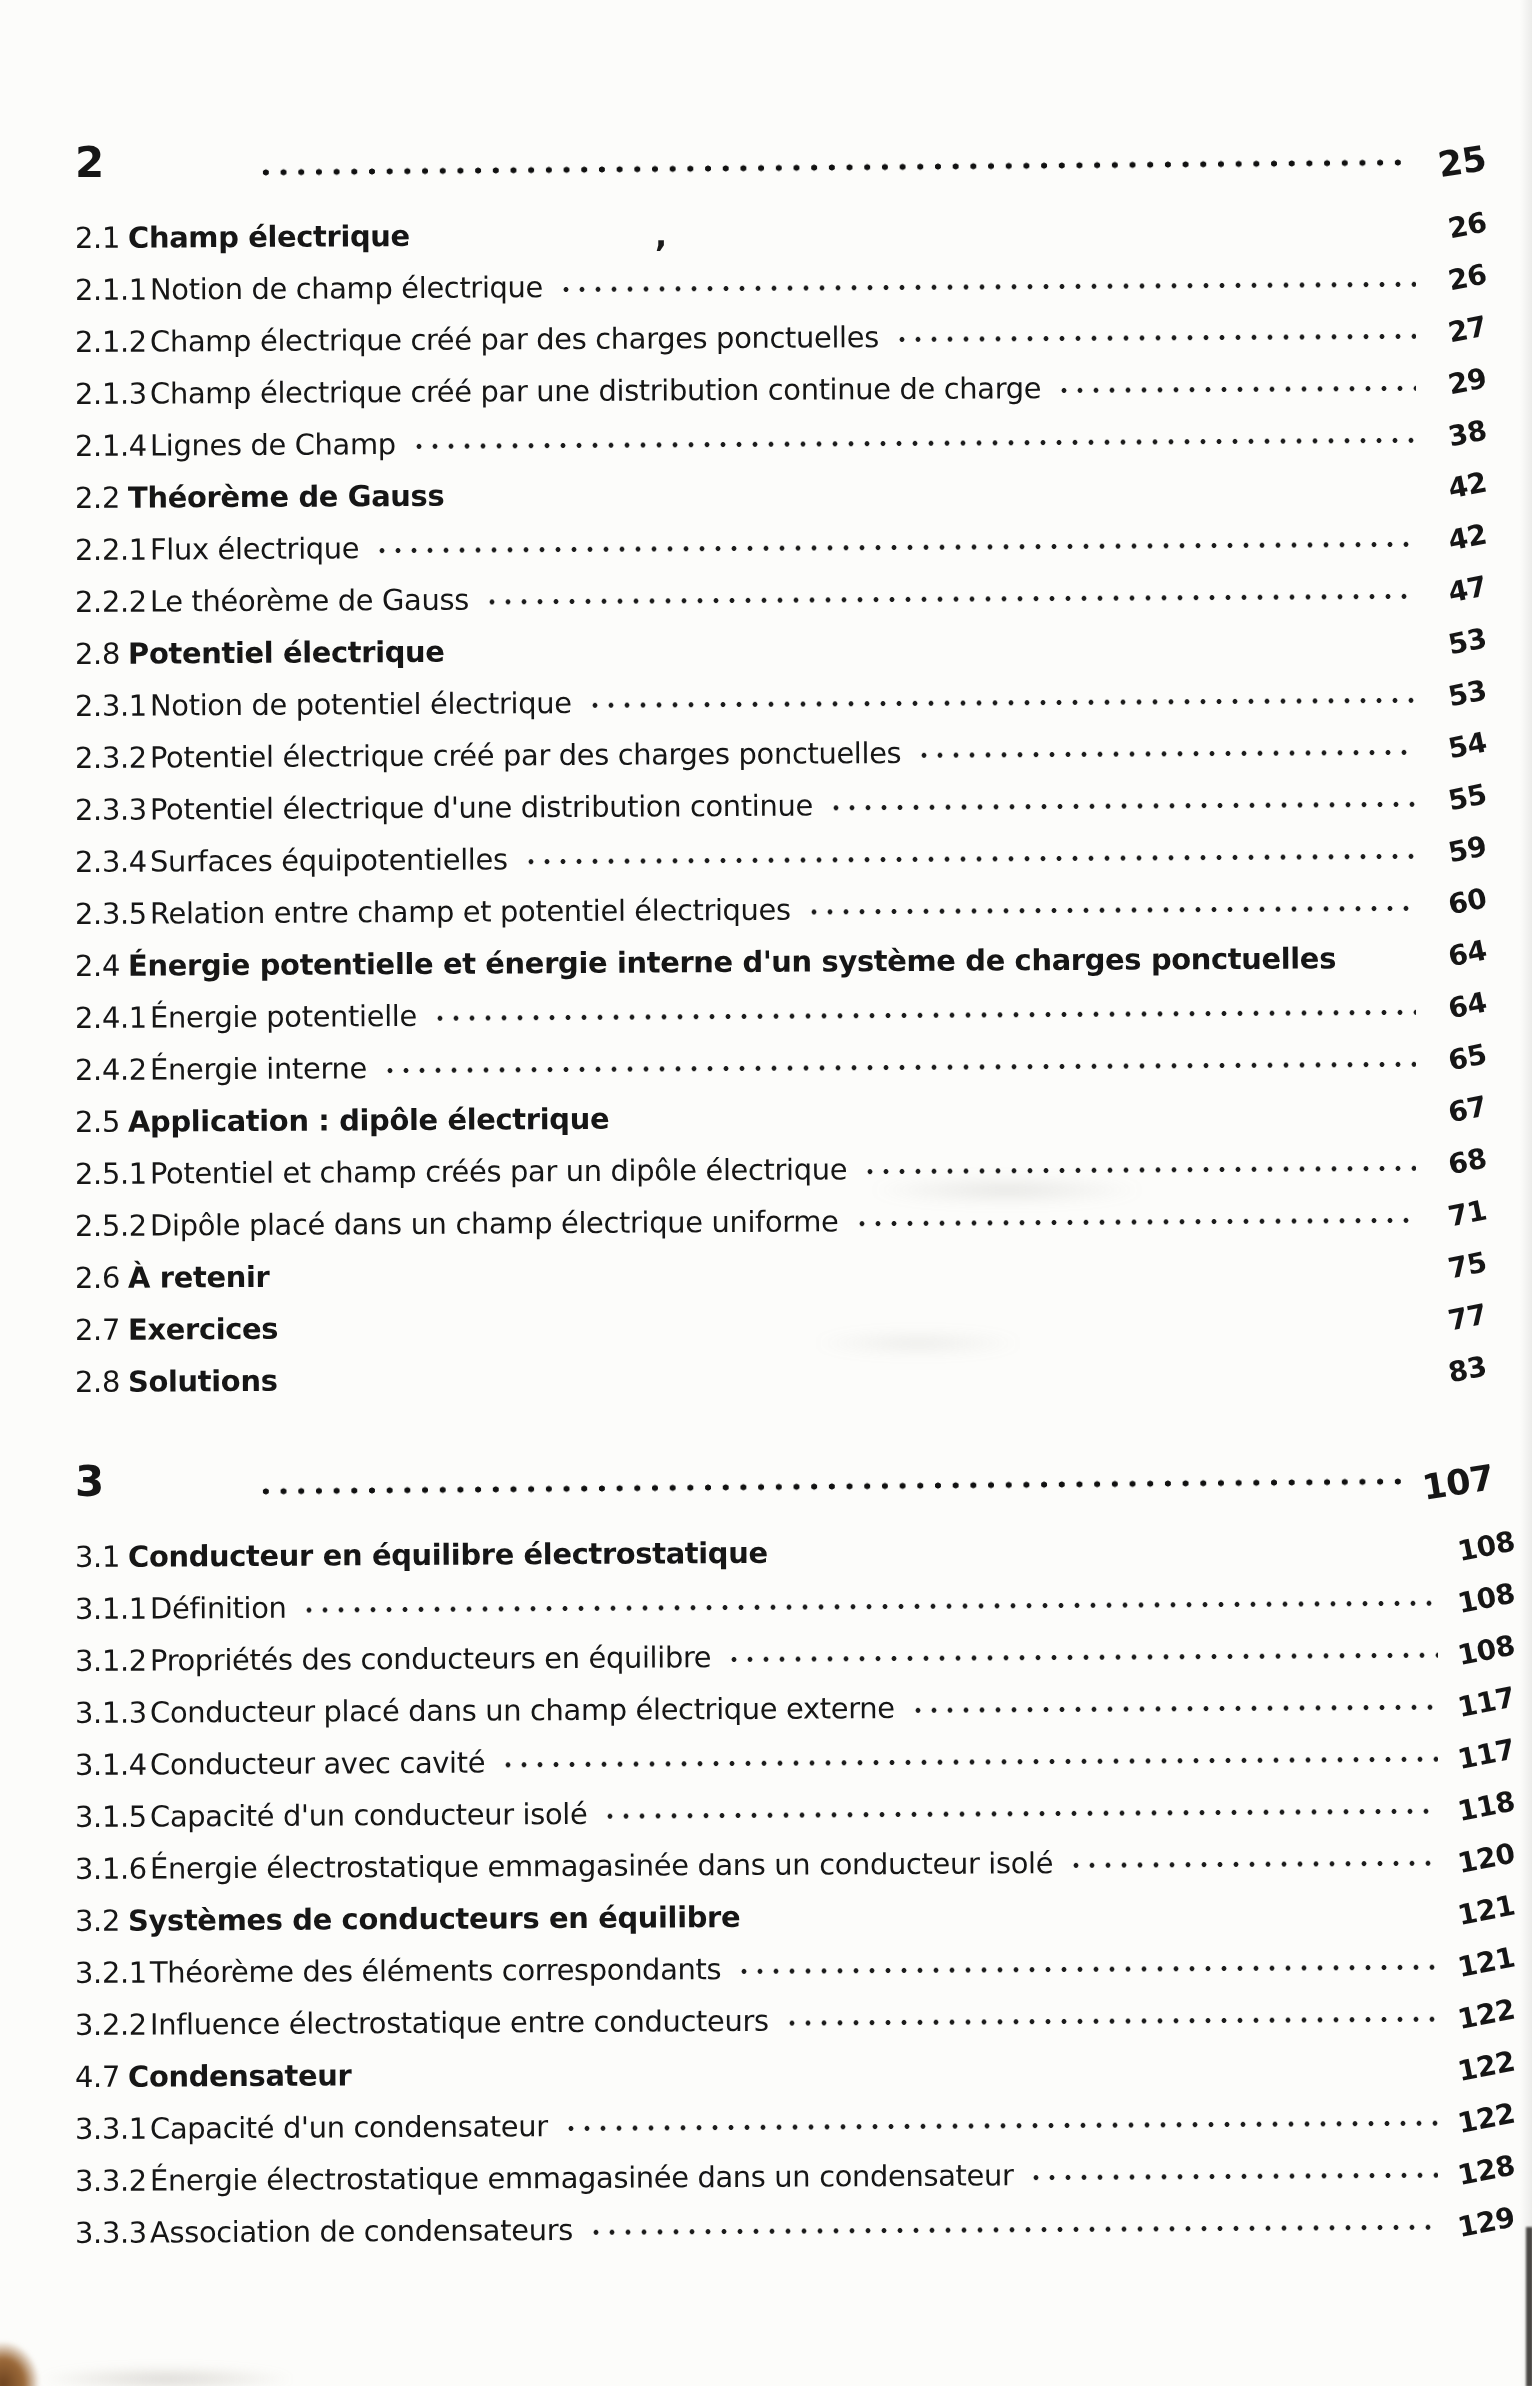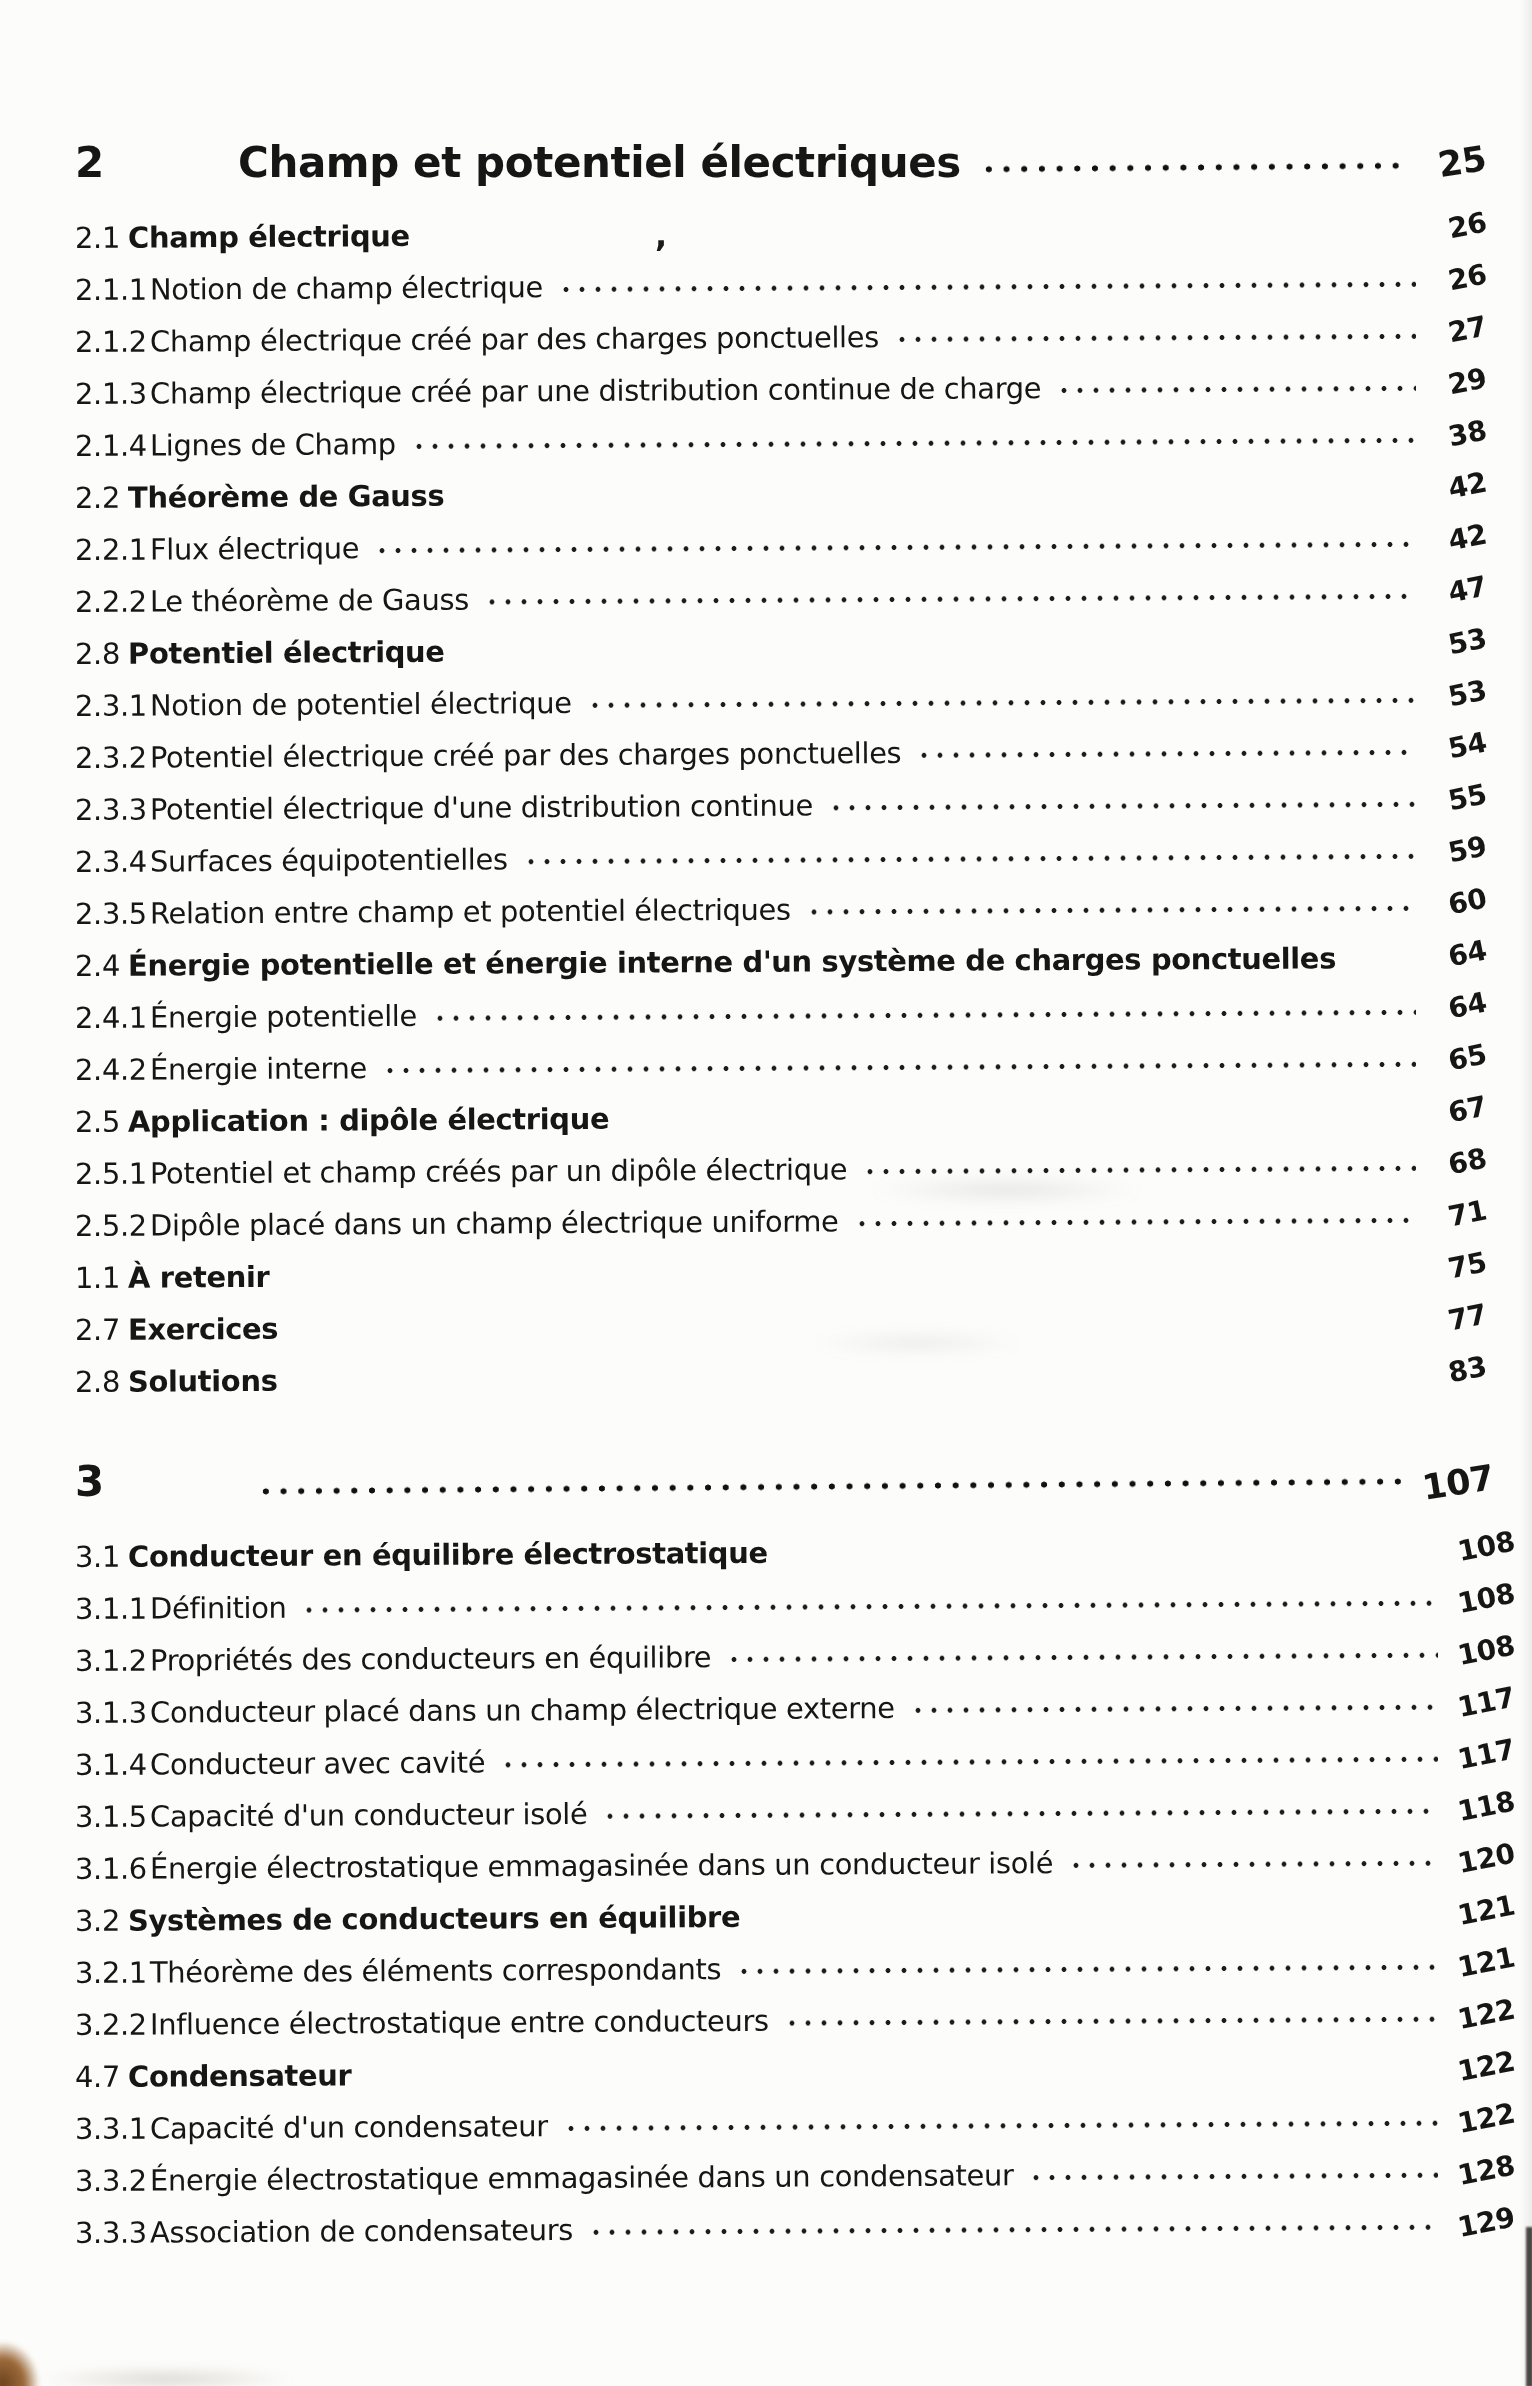--- a/index.html
+++ b/index.html
@@ -98,21 +98,20 @@
   }
 </style>
 </head>
 <body>
 
 <div class="book-page">
   <div class="content">
   <div class="chapter-block ch2">
     <div class="chapter-head">
       <span class="num">2</span>
-      <span class="title">Champ et potentiel électriques</span>
       <span class="leader"></span>
       <span class="pg">25</span>
     </div>
 
   <div class="row lvl2 nodots">
     <span class="num">2.1</span>
     <span class="title">Champ électrique</span>
     <span class="leader"></span>
     <span class="pg">26</span>
   </div>
@@ -244,21 +243,21 @@
   </div>
 
   <div class="row lvl3">
     <span class="num">2.5.2</span>
     <span class="title">Dipôle placé dans un champ électrique uniforme</span>
     <span class="leader"></span>
     <span class="pg">71</span>
   </div>
 
   <div class="row lvl2 nodots">
-    <span class="num">1.1</span>
+    <span class="num">2.6</span>
     <span class="title">À retenir</span>
     <span class="leader"></span>
     <span class="pg">75</span>
   </div>
 
   <div class="row lvl2 nodots">
     <span class="num">2.7</span>
     <span class="title">Exercices</span>
     <span class="leader"></span>
     <span class="pg">77</span>

